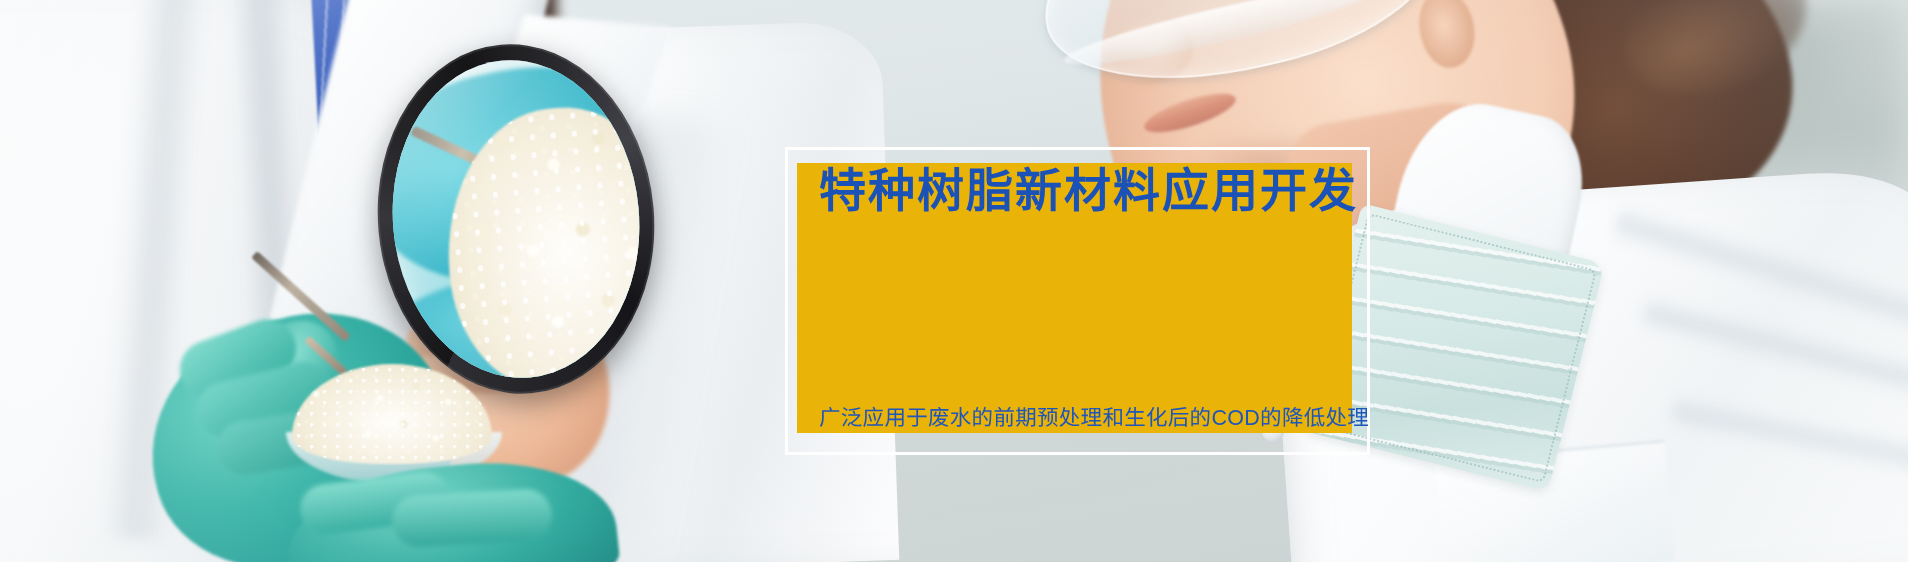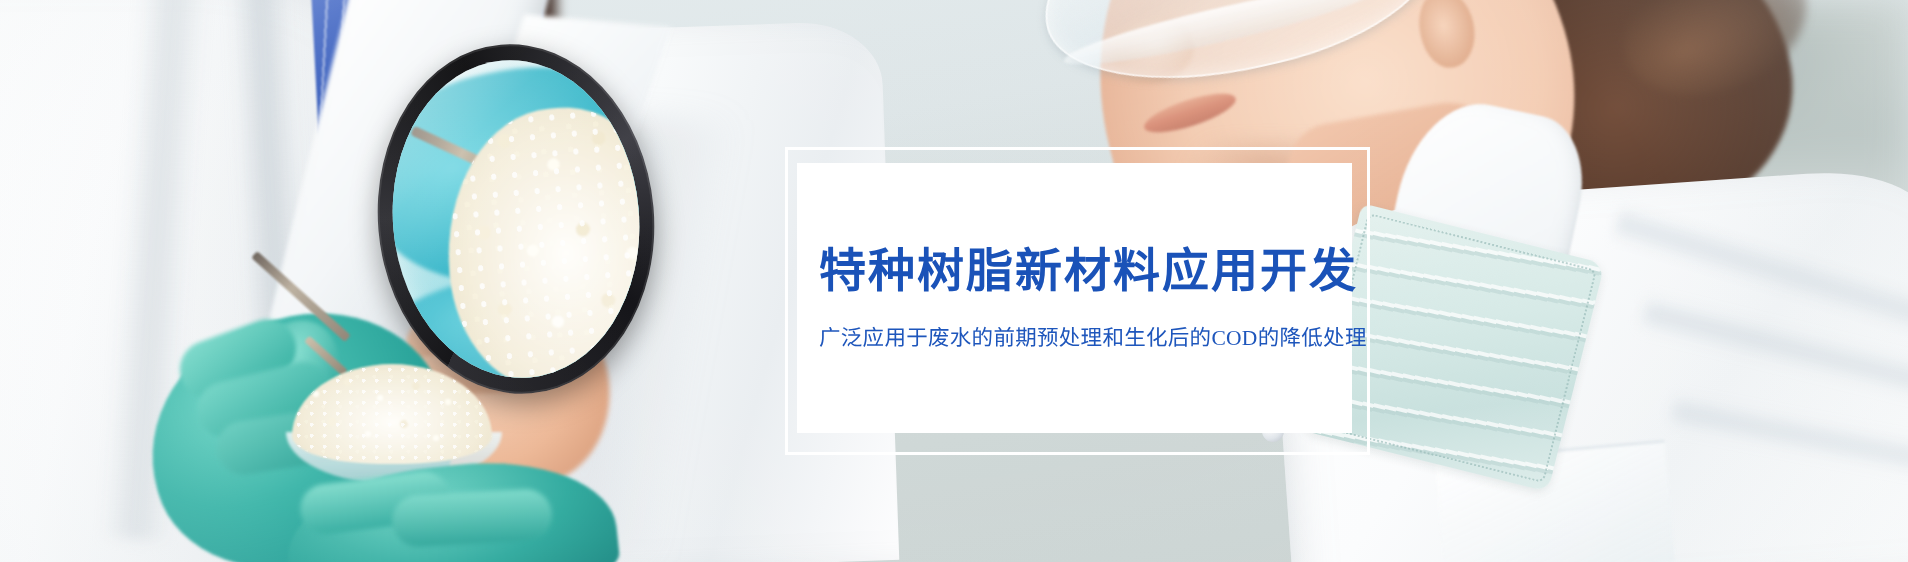--- a/index.html
+++ b/index.html
@@ -591,18 +591,18 @@
   <div class="photo-layer w-pocket"></div>
   <div class="photo-layer w-coatbtn"></div>
   <div class="photo-layer mask"></div>
   <div class="photo-layer mask-pleats"></div>
   <div class="photo-layer mask-stitch"></div>
 
   <div class="photo-layer photo-haze"></div>
 
   <div class="text-frame" style="border-color: rgb(255, 255, 255);"></div>
 
-  <div class="text-card" style="background: #ffffff;">
+  <div class="text-card" style="background: #eab308; justify-content: space-between;">
     <h1 class="banner-title" style="color: rgb(26, 82, 184);">特种树脂新材料应用开发</h1>
-    <p class="banner-subtitle" style="color: rgb(30, 86, 188); font-family: Liberation Serif, serif;">广泛应用于废水的前期预处理和生化后的COD的降低处理</p>
+    <p class="banner-subtitle" style="color: rgb(30, 86, 188);">广泛应用于废水的前期预处理和生化后的COD的降低处理</p>
   </div>
 
 </div>
 
 </body></html>

